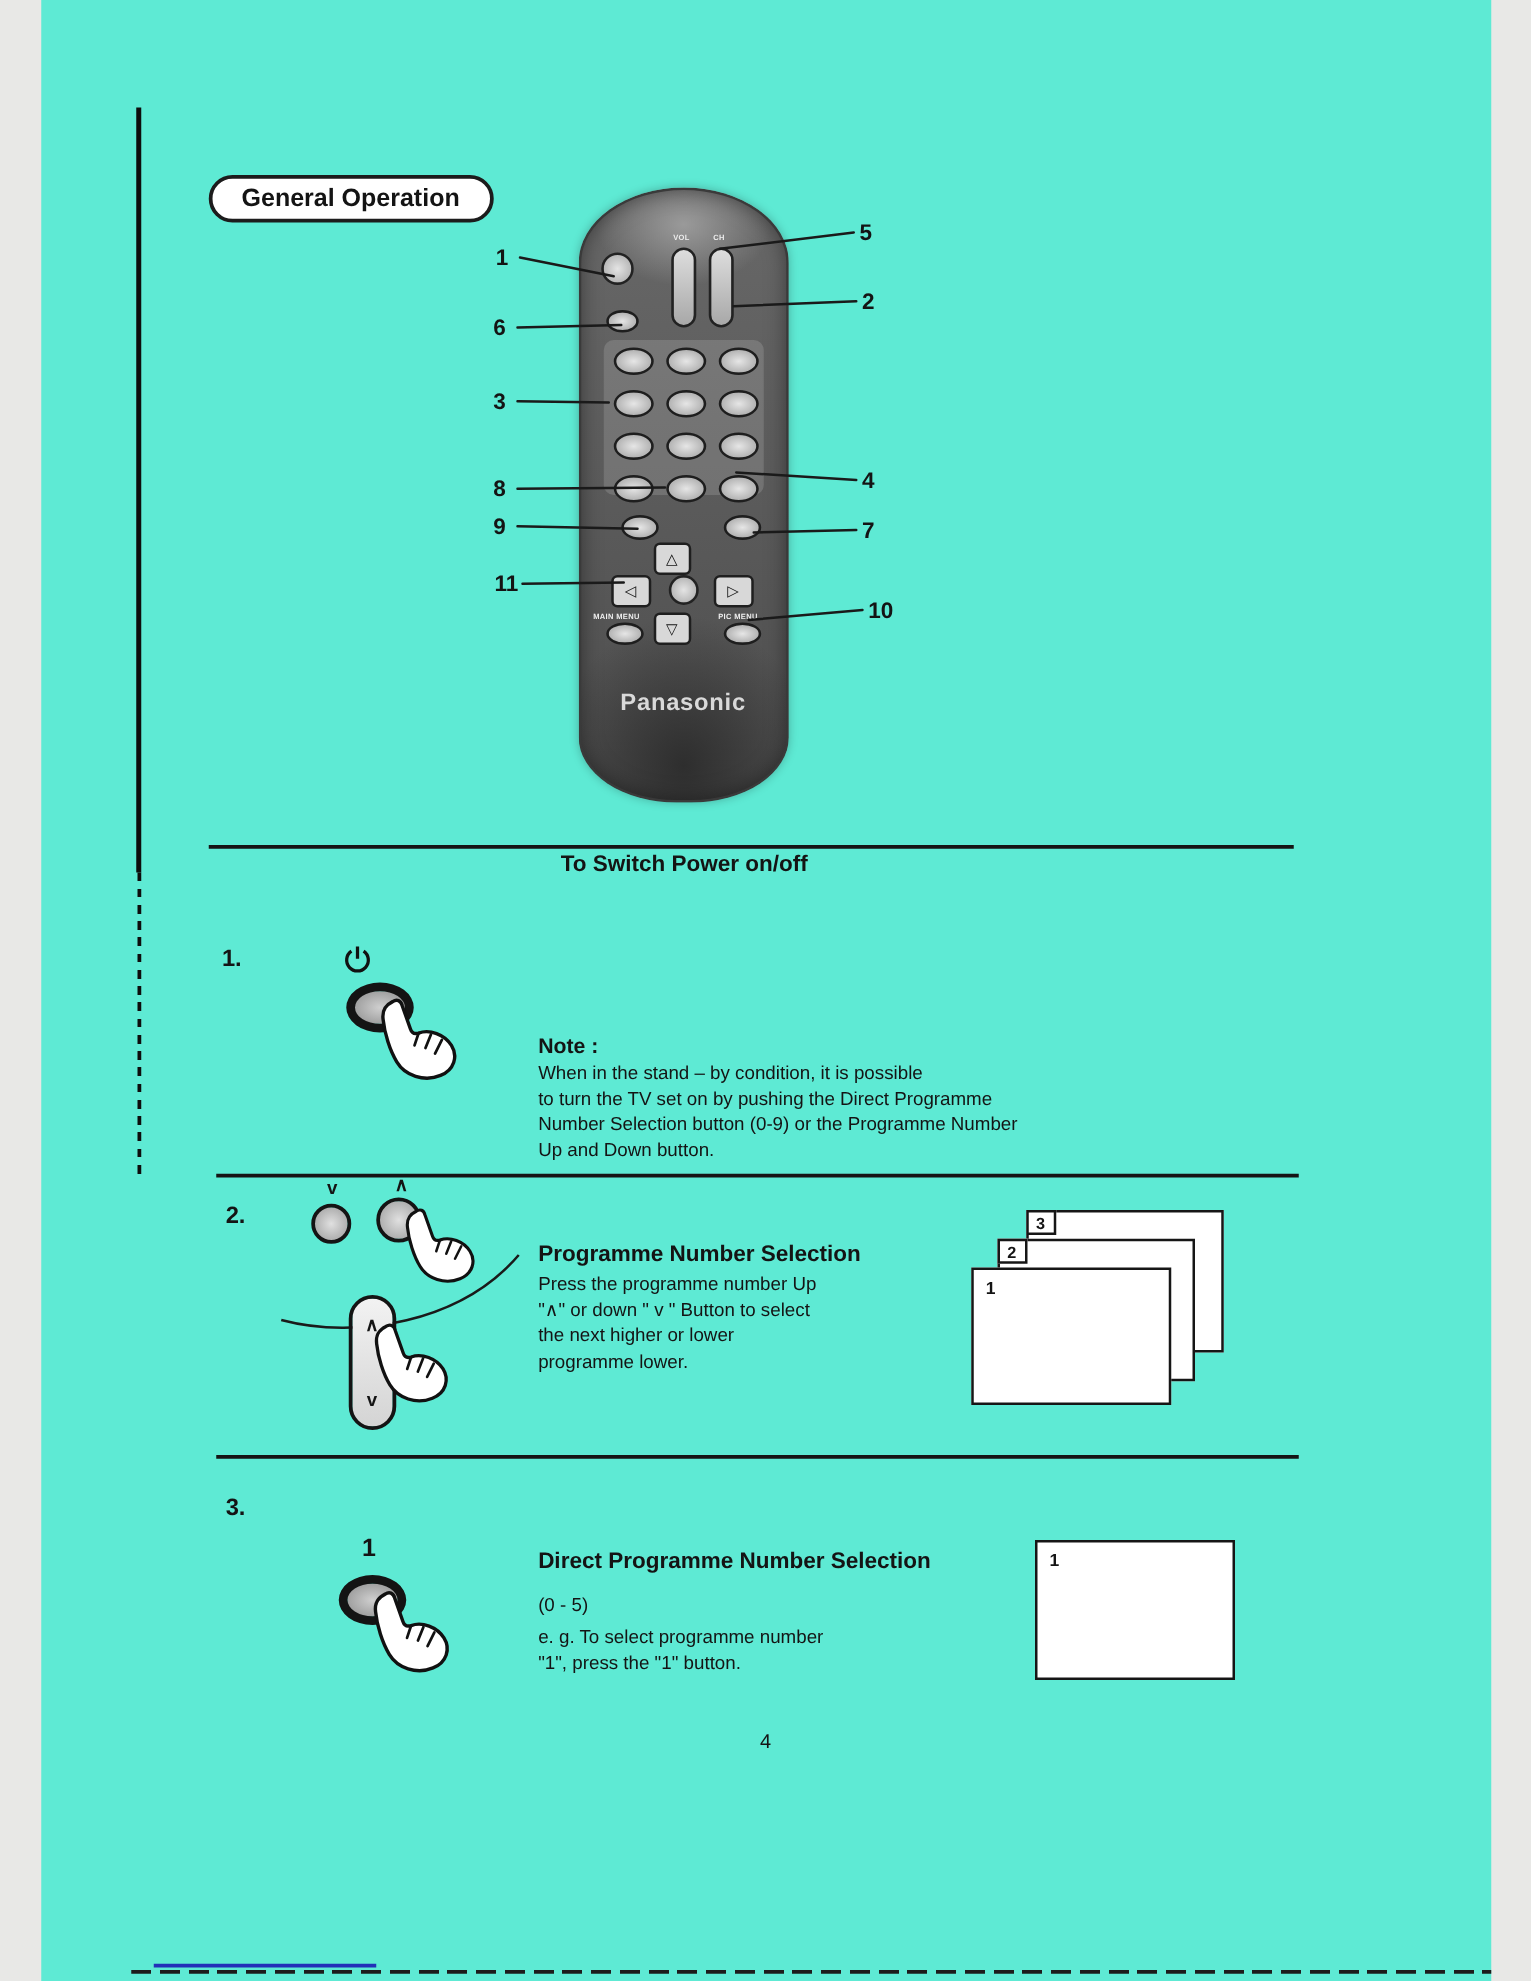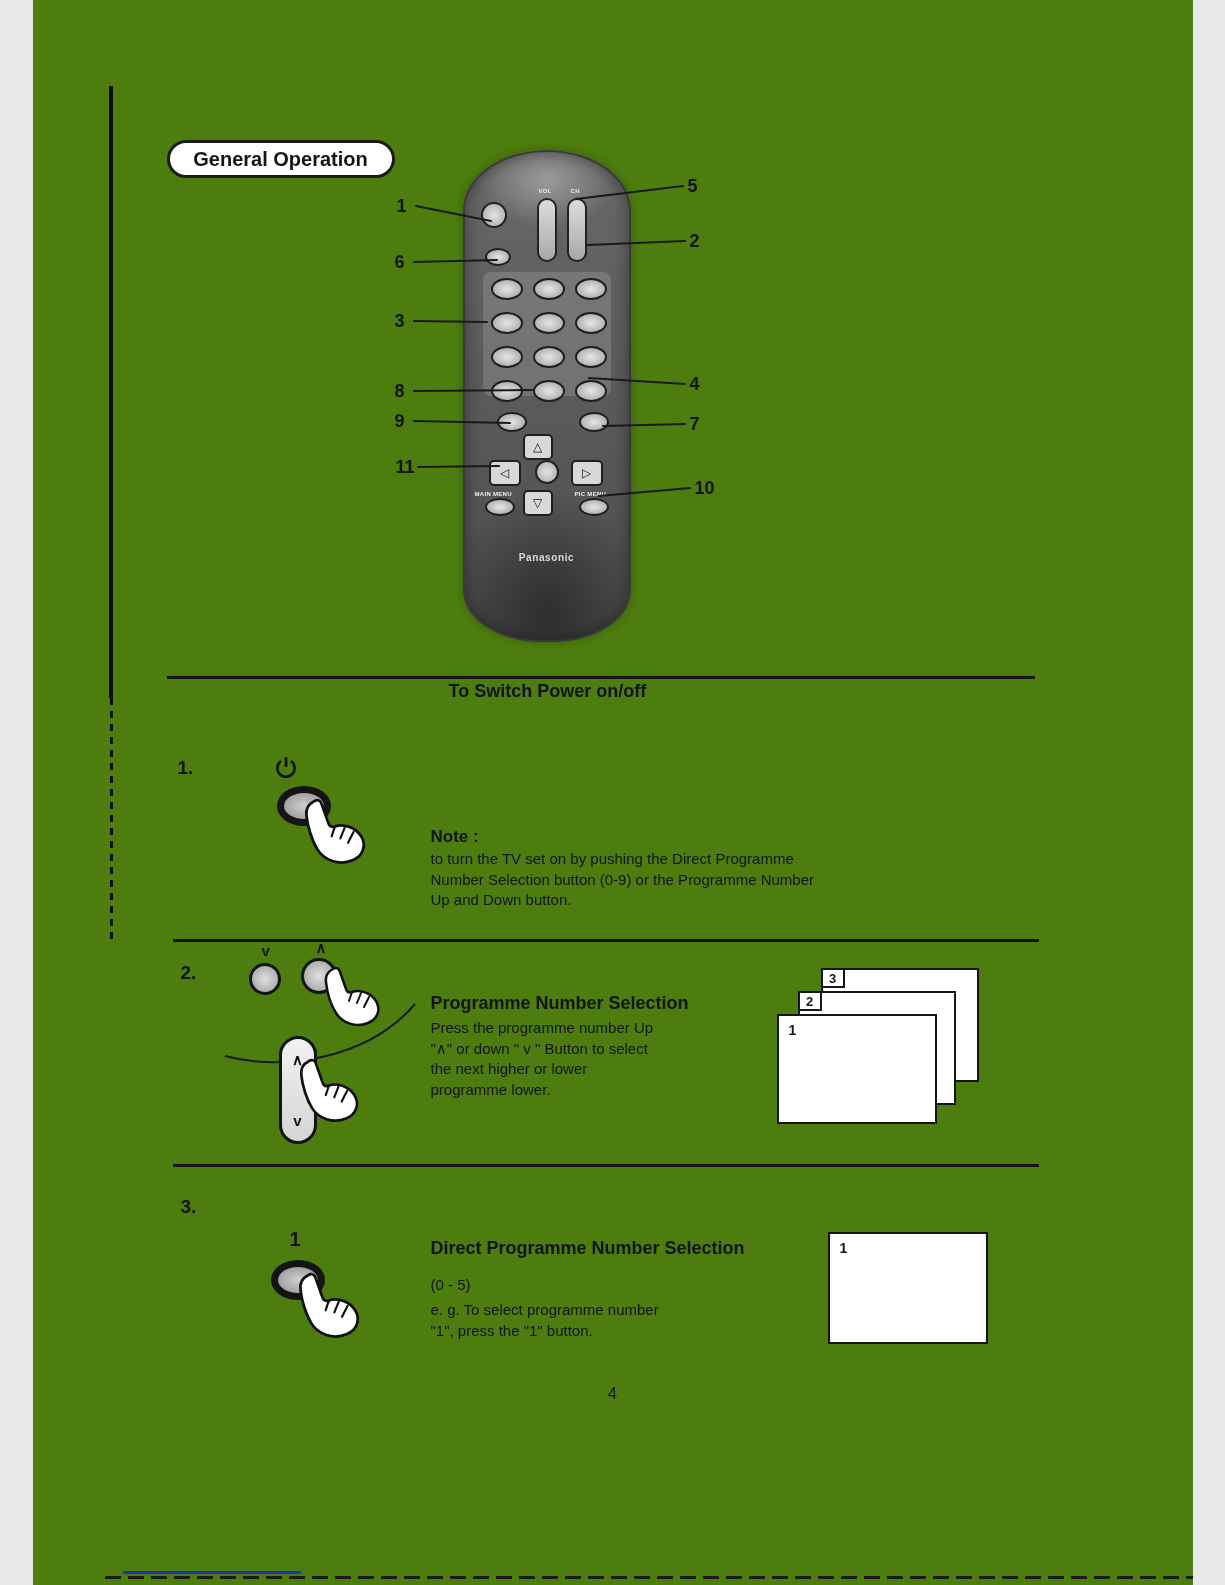--- a/index.html
+++ b/index.html
@@ -1,37 +1,37 @@
 <!DOCTYPE html>
 <html><head>
 <meta charset="utf-8">
 <style>
   * { box-sizing: border-box; margin: 0; padding: 0; }
   html,body { background:#e8e8e6; }
-  .page{position:relative;width:1160px;height:1585px;background:#4d7c0f;font-family:"Liberation Sans",sans-serif;color:#141414;overflow:hidden;margin:0 auto;}
+  .page{position:relative;width:1160px;height:1585px;background:#5eead4;font-family:"Liberation Sans",sans-serif;color:#141414;overflow:hidden;margin:0 auto;}
   .abs{position:absolute;}
   .title-pill{left:134px;top:140px;width:228px;height:38px;border:3px solid #1c1c1c;border-radius:20px;display:flex;align-items:center;justify-content:center;font-size:20px;font-weight:bold;background:#fff;}
   .callout{font-size:18px;font-weight:bold;}
   .rule{background:#151515;height:3px;}
   .heading{font-weight:bold;font-size:18px;}
   .body-line{font-size:15px;line-height:20.5px;white-space:pre;}
   .step-num{font-size:19px;font-weight:bold;}
   .remote{left:430px;top:150px;width:168px;height:492px;border-radius:84px 84px 78px 78px/60px 60px 52px 52px;
     background:
       radial-gradient(100px 70px at 50% 6%, #9a9a9a, rgba(0,0,0,0) 70%),
       radial-gradient(130px 150px at 50% 94%, #2e2e2e, rgba(0,0,0,0) 80%),
       linear-gradient(#686868,#585858 60%,#4d4d4d);
     box-shadow: inset 0 0 0 2px #3a3a3a, inset 0 0 18px rgba(0,0,0,.5), 0 0 8px rgba(0,0,0,.25);}
   .rbtn{position:absolute;background:radial-gradient(#e4e4e4,#a6a6a6);border:2px solid #222;border-radius:50%;}
   .nbtn{position:absolute;border-radius:50%;background:radial-gradient(#e6e6e6,#9e9e9e);border:2px solid #1e1e1e;}
   .rkr{position:absolute;background:linear-gradient(#ddd,#a8a8a8);border:2px solid #222;border-radius:11px;}
   .pad{position:absolute;background:rgba(255,255,255,.14);border-radius:8px;}
   .dbtn{position:absolute;background:#d8d8d8;border:2px solid #1f1f1f;border-radius:5px;display:flex;align-items:center;justify-content:center;font-size:12px;line-height:1;color:#111;}
   .tiny-label{position:absolute;color:#eee;font-size:6px;letter-spacing:.3px;font-weight:bold;white-space:nowrap;}
-  .brand{position:absolute;left:0;right:0;text-align:center;color:#d9d9d9;font-size:10px;font-weight:bold;letter-spacing:.6px;}
+  .brand{position:absolute;left:0;right:0;text-align:center;color:#d9d9d9;font-size:19px;font-weight:bold;letter-spacing:.6px;}
   .oval-btn{position:absolute;border:7px solid #141414;border-radius:50%;background:radial-gradient(#cfcfcf,#8d8d8d);}
   .circle-btn{position:absolute;border:3px solid #141414;border-radius:50%;background:radial-gradient(#e0e0e0,#9b9b9b);}
   .btn-label{font-size:15px;font-weight:bold;}
   .rocker{position:absolute;border:3px solid #141414;border-radius:20px;background:linear-gradient(#f2f2f2,#d4d4d4);display:flex;flex-direction:column;justify-content:space-between;align-items:center;padding:12px 0;font-size:15px;font-weight:bold;}
   .screen{position:absolute;background:#fff;border:2px solid #161616;}
   .screen-tab{position:absolute;left:-2px;top:-2px;border:2px solid #161616;background:#fff;width:24px;height:20px;display:flex;align-items:center;justify-content:center;font-weight:bold;font-size:13px;}
   .screen-num{position:absolute;left:10px;top:6px;font-weight:bold;font-size:14px;}
   .footer-page{font-size:16px;text-align:center;}
   svg.hand{position:absolute;overflow:visible;}
 </style>
@@ -146,20 +146,21 @@
     <path d="M7.5,5.5 A8,8 0 1,0 16.5,5.5" fill="none" stroke="#111" stroke-width="2.4"></path>
   </svg>
   <div class="oval-btn" style="left:244px;top:786px;width:54px;height:40px;"></div>
   <svg class="hand" style="left:268px;top:798px;" width="70" height="70" viewBox="0 0 64 64">
       <use href="#hand"></use>
     </svg>
 
   <div class="abs heading" style="left:416px;top:681px;">To Switch Power on/off</div>
   <div class="abs heading" style="left:398px;top:827px;font-size:17px;">Note :</div>
   <div class="abs" style="left:398px;top:849px;">
+    <div class="body-line">When in the stand – by condition, it is possible</div>
     <div class="body-line">to turn the TV set on by pushing the Direct Programme</div>
     <div class="body-line">Number Selection button (0-9) or the Programme Number</div>
     <div class="body-line">Up and Down button.</div>
   </div>
 
   <div class="abs step-num" style="left:148px;top:962px;">2.</div>
 
   <div class="abs btn-label" style="left:229px;top:942px;">v</div>
   <div class="abs btn-label" style="left:283px;top:939px;">∧</div>
   <div class="circle-btn" style="left:216px;top:963px;width:32px;height:32px;"></div>

